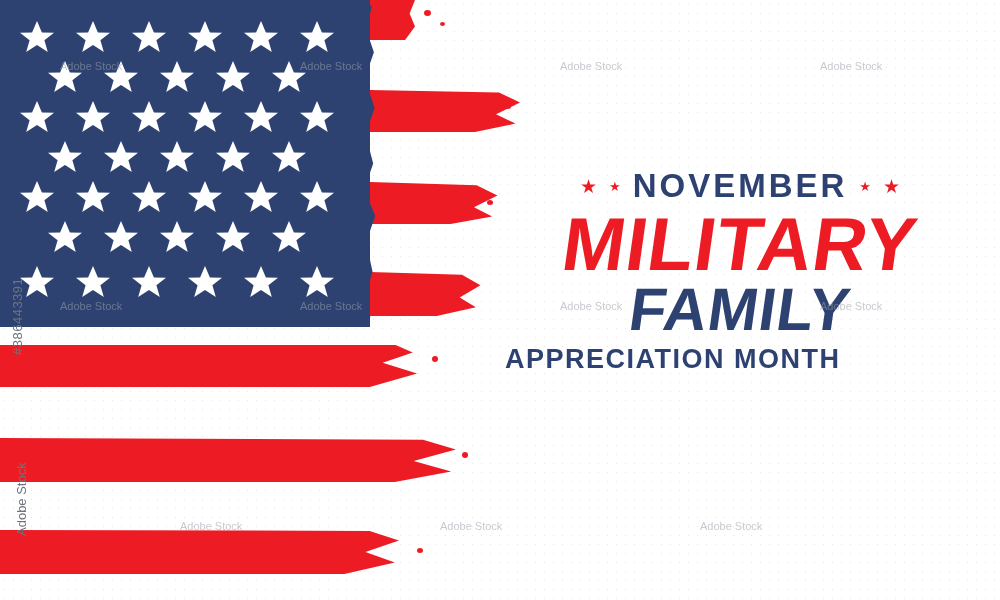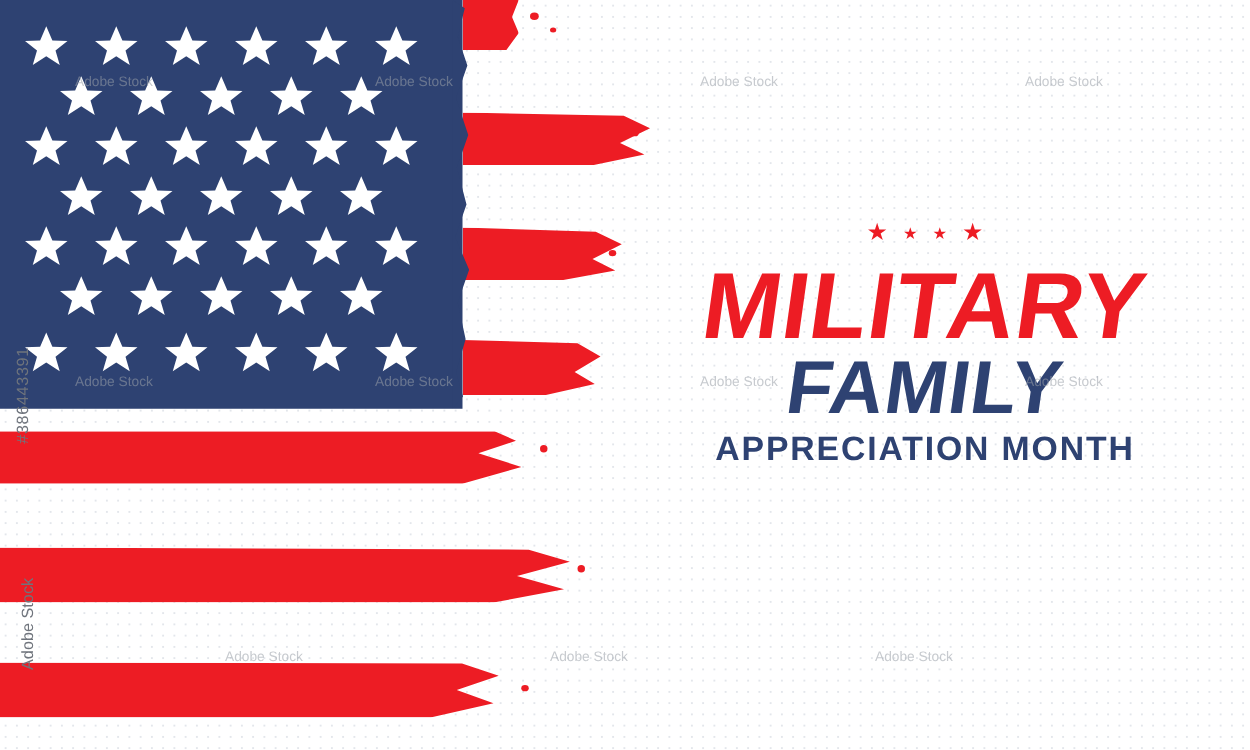--- a/index.html
+++ b/index.html
@@ -49,21 +49,21 @@
     text-align:center;line-height:76px;margin-top:2px;
     transform:skewX(-8deg);
   }
   .family{
     color:#2e4272;font-weight:bold;font-size:60px;letter-spacing:1px;
     text-align:center;line-height:64px;margin-top:-4px;
     transform:skewX(-8deg);
   }
   .appreciation{
     color:#2e4272;font-weight:bold;font-size:27px;letter-spacing:1.5px;
-    text-align:center;line-height:30px;margin-top:2px;
+    line-height:30px;margin-top:2px;
   }
 
   
   .wm-id{
     position:absolute;left:10px;top:355px;
     transform:rotate(-90deg);transform-origin:left top;
     color:#6f747c;font-size:13px;letter-spacing:.5px;white-space:nowrap;
   }
   .wm-foot{
     position:absolute;left:14px;top:536px;
@@ -166,20 +166,21 @@
         </g>
       </svg>
     </div>
   </div>
 
   <div class="content">
 
     <div class="row-top">
       <span class="star-s">★</span>
       <span class="star-s sm">★</span>
+      <span class="november">NOVEMBER</span>
       <span class="star-s sm">★</span>
       <span class="star-s">★</span>
     </div>
 
     <div class="military">MILITARY</div>
     <div class="family">FAMILY</div>
     <div class="appreciation">APPRECIATION MONTH</div>
   </div>
 
   <div class="wm-id">#386443391</div>

